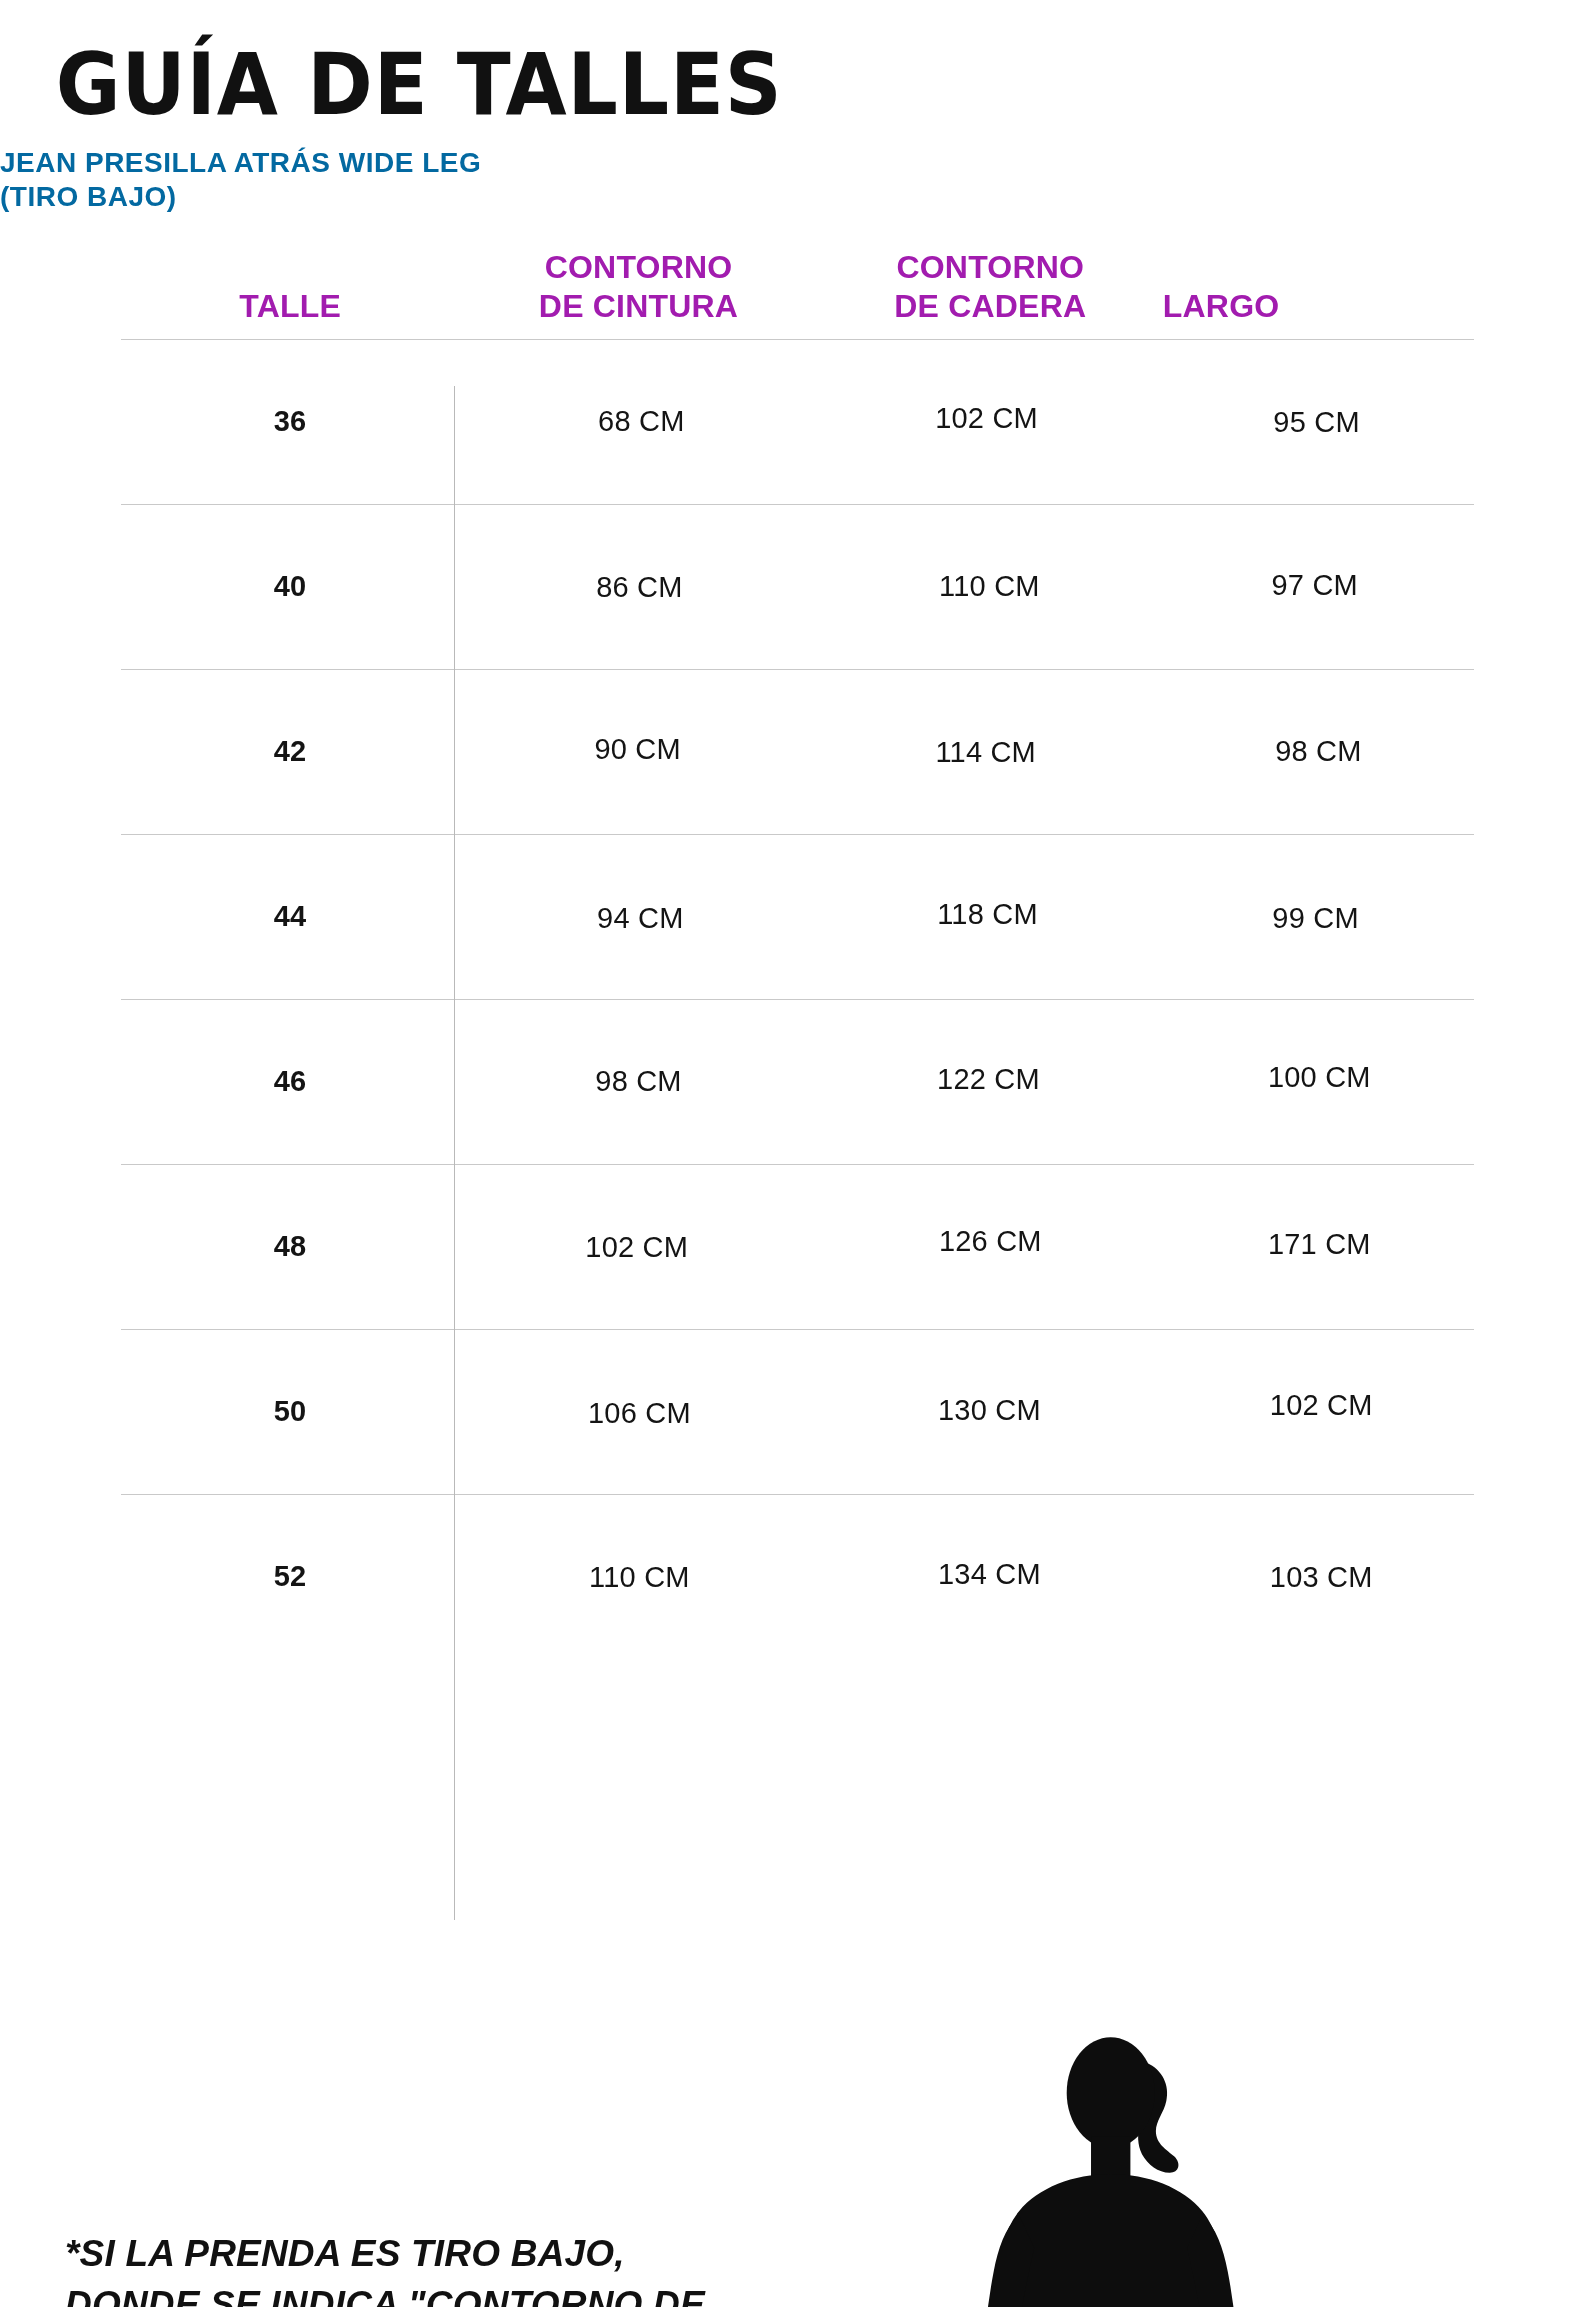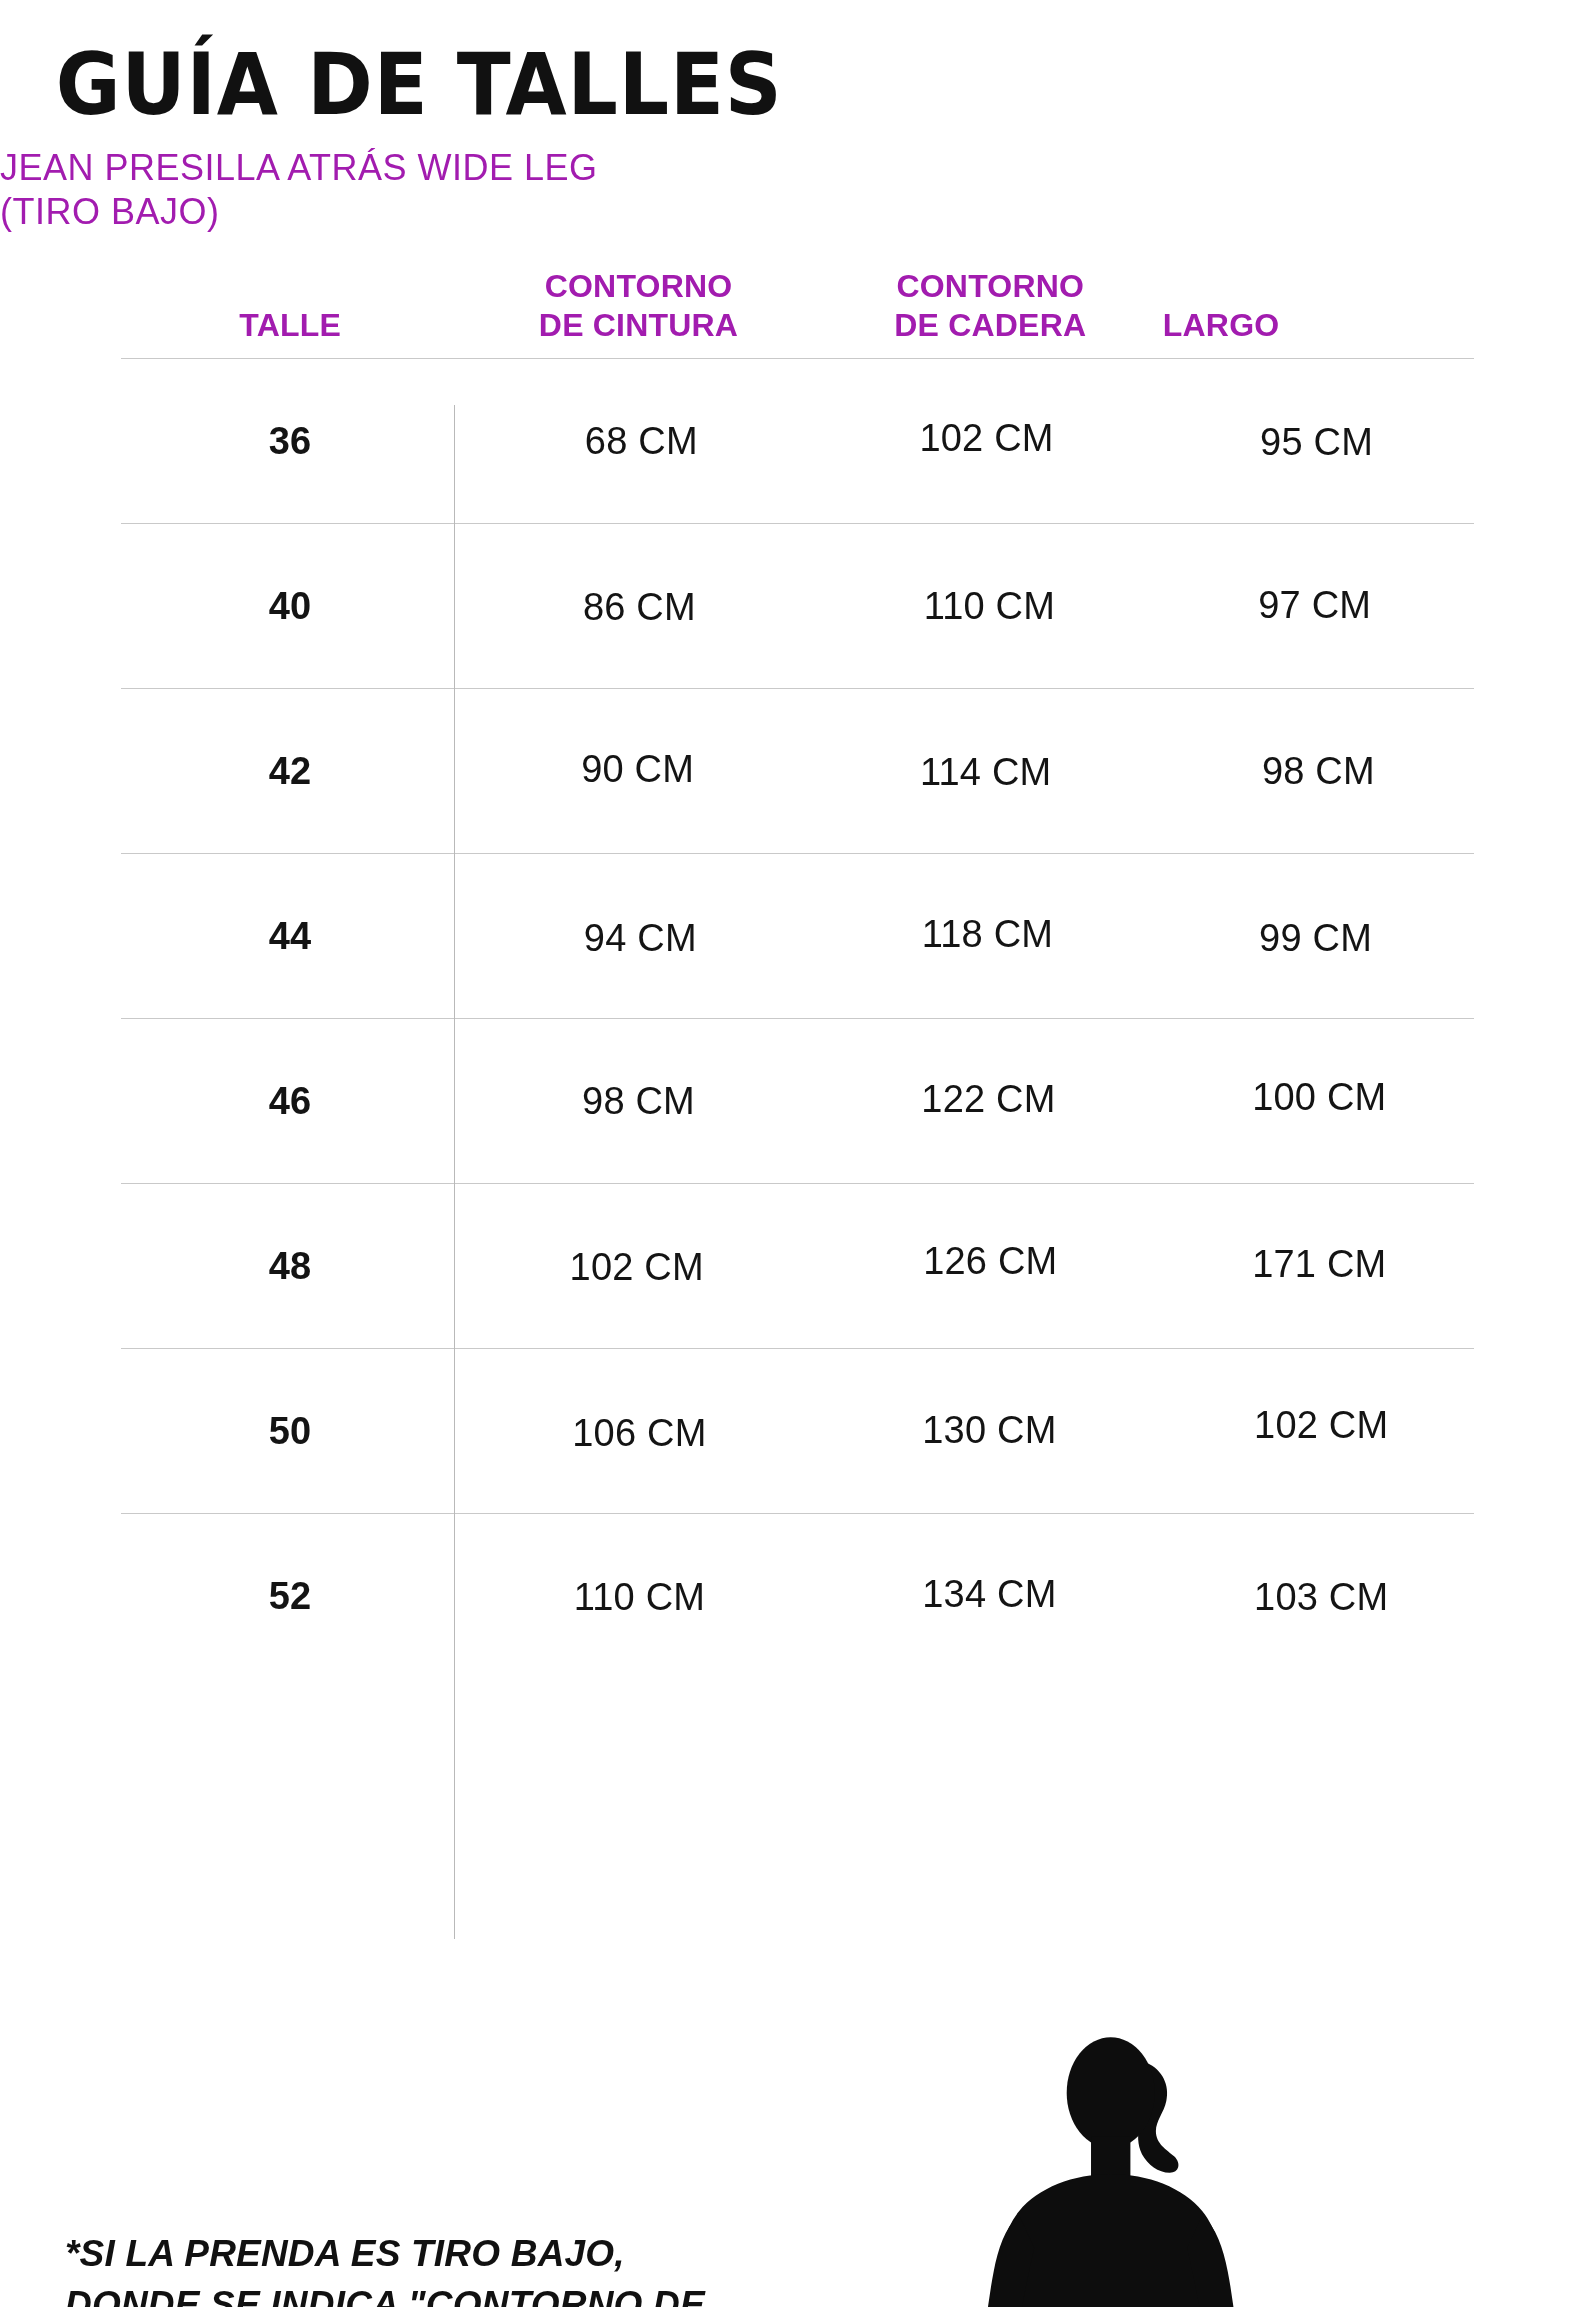--- a/index.html
+++ b/index.html
@@ -33,26 +33,26 @@
     font-family: "DejaVu Sans", sans-serif;
     font-weight: 900;
     font-size: 85px;
     letter-spacing: 0.9px;
     line-height: 1.02;
     margin: 0;
     color: #111111;
     transform: scaleX(0.93);
   }
   .subtitle {
-    font-size: 36px;
+    font-size: 28px;
     letter-spacing: 0.5px;
     line-height: 1.22;
     margin: 17.5px 0 0 0;
-    font-weight: 400;
-    color: #a21caf;
+    font-weight: 700;
+    color: #0369a1;
   }
   .subtitle .l2 {
     display: block;
   }
 
   
   .table-wrap {
     position: relative;
     margin: 33px 121px 0 121px;
   }
@@ -74,21 +74,21 @@
     padding: 0 0 13px 0;
     vertical-align: bottom;
     color: #a21caf;
   }
   th.th-talle { text-align: center; }
   th.th-cintura { text-align: center; }
   th.th-cadera { text-align: center; }
   th.th-largo { text-align: left; }
 
   table.size-table td {
-    font-size: 38px;
+    font-size: 29px;
     letter-spacing: 0.2px;
     height: 162px;
     border-top: 0.9px solid #c9c9c9;
     color: #141414;
   }
   td.talle {
     font-weight: 700;
     font-size: 38px;
     text-align: center;
     border-top: none;

